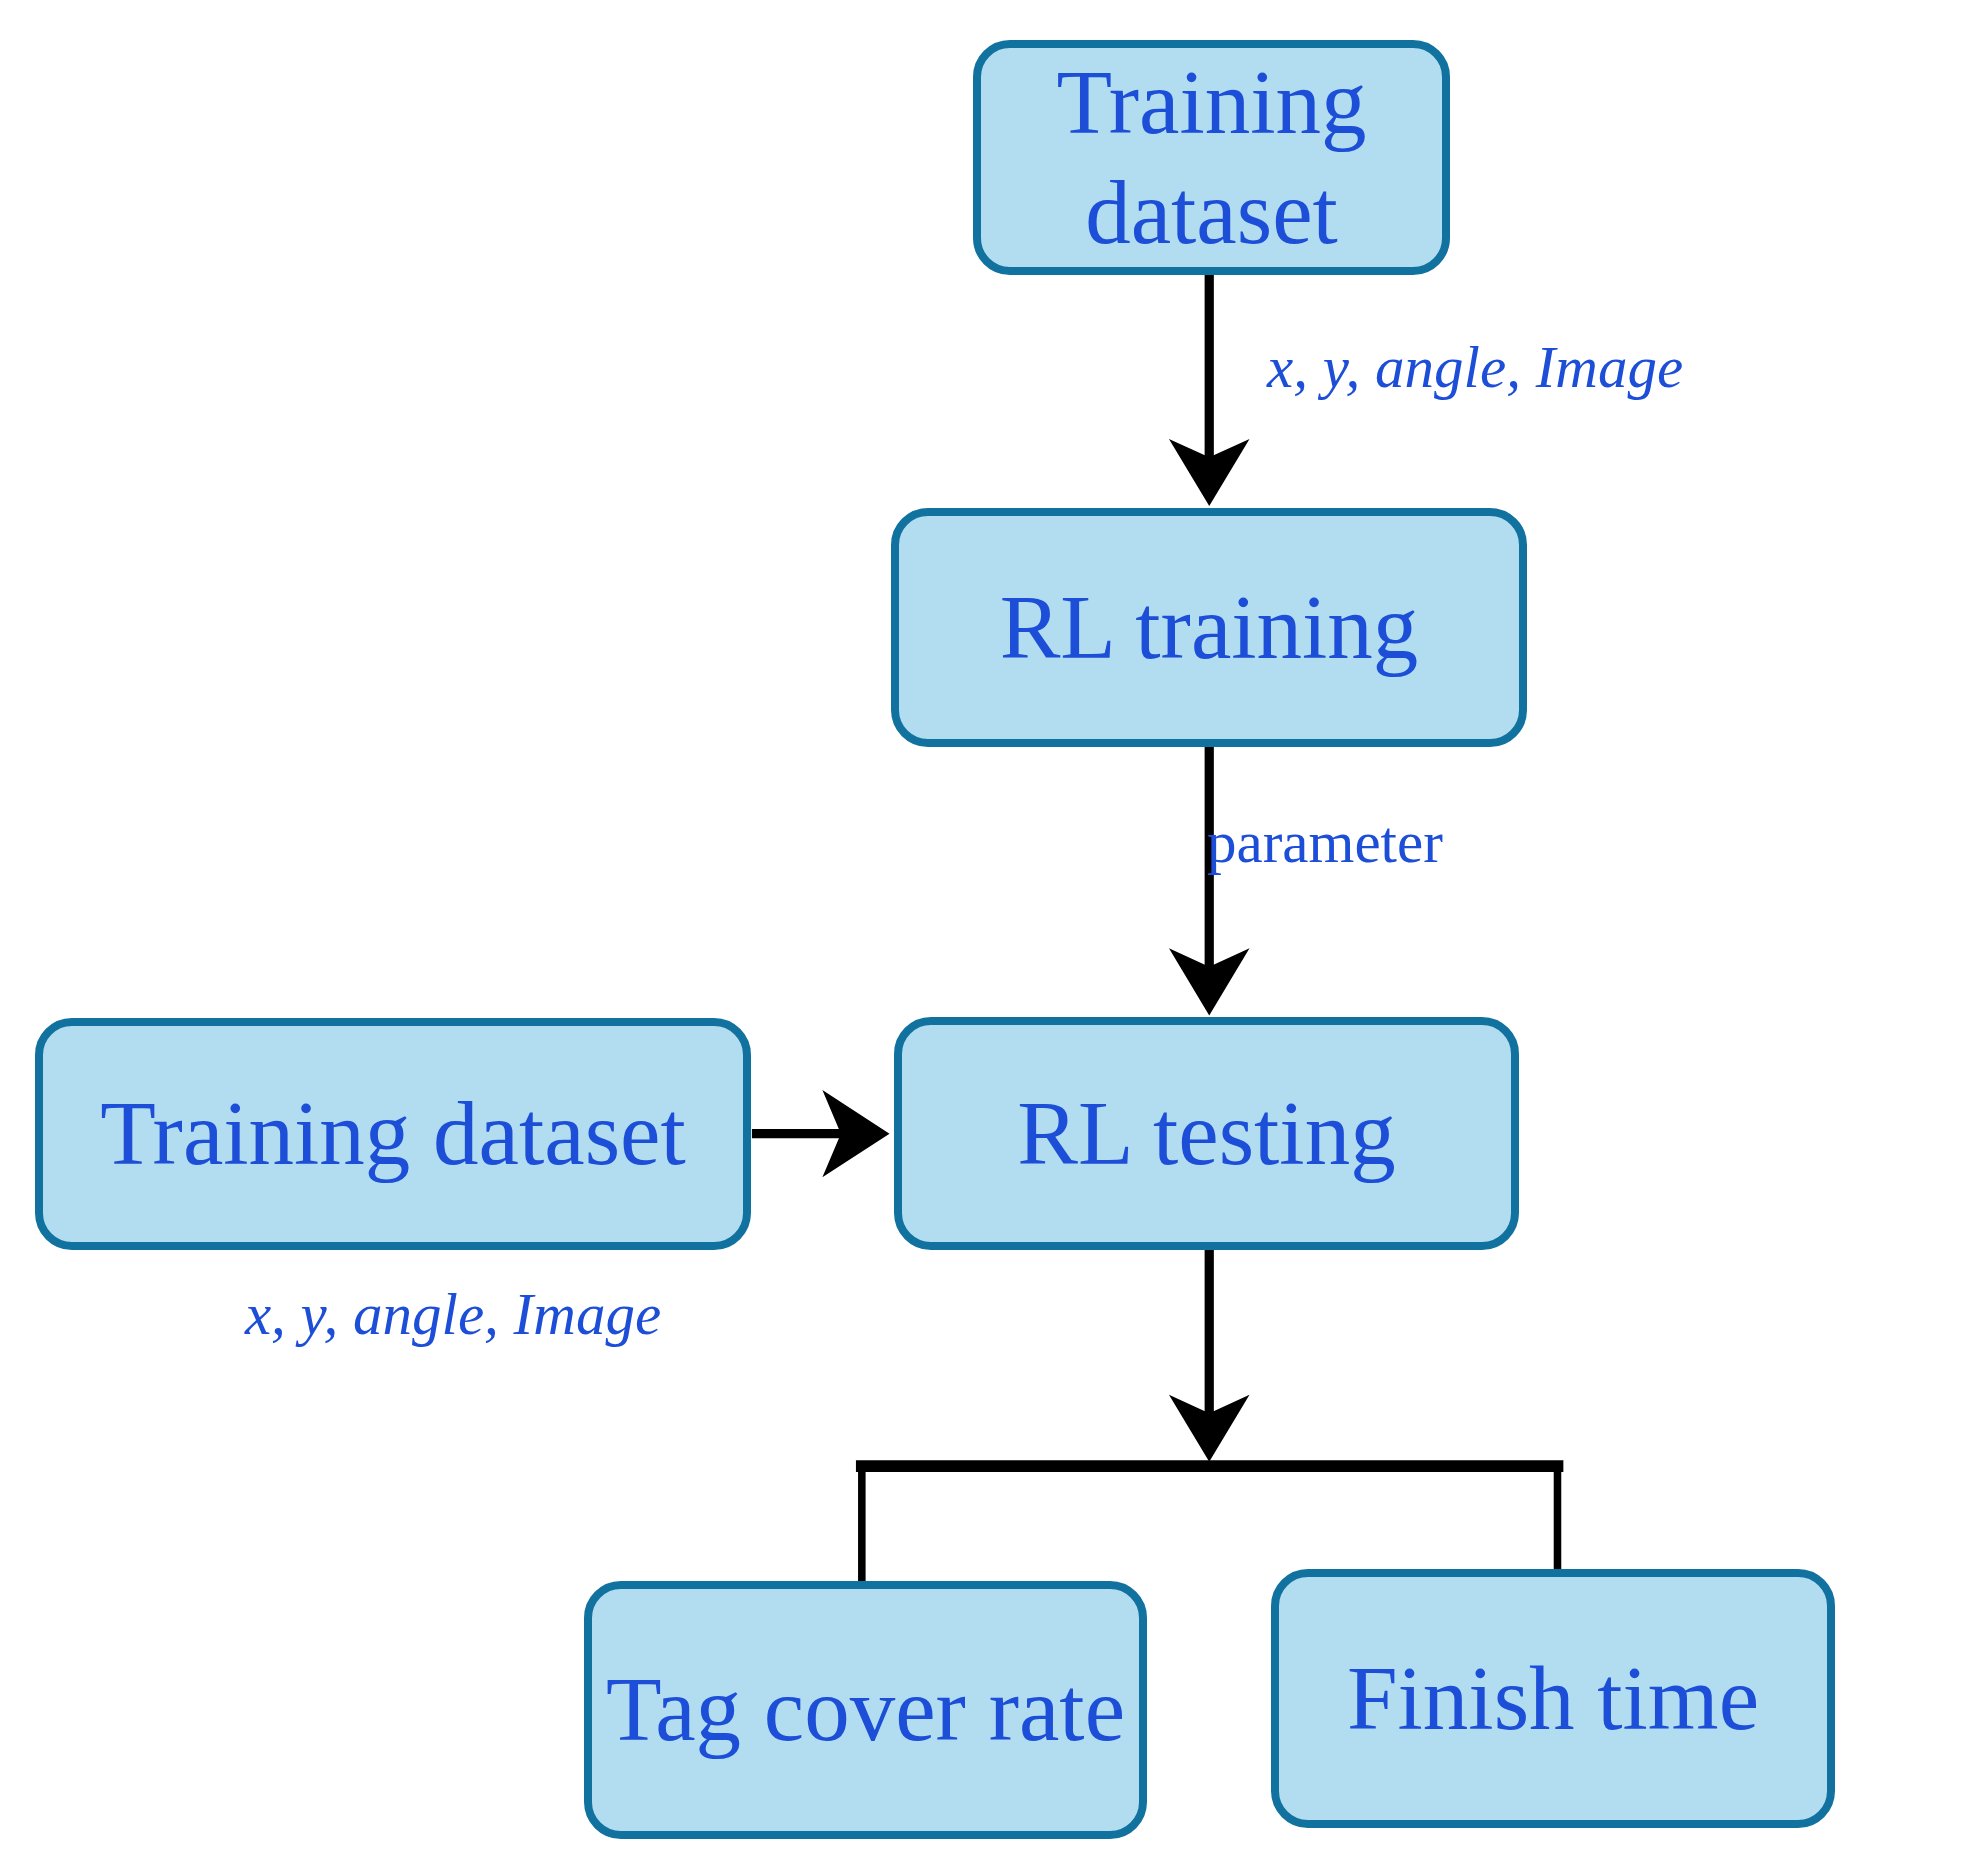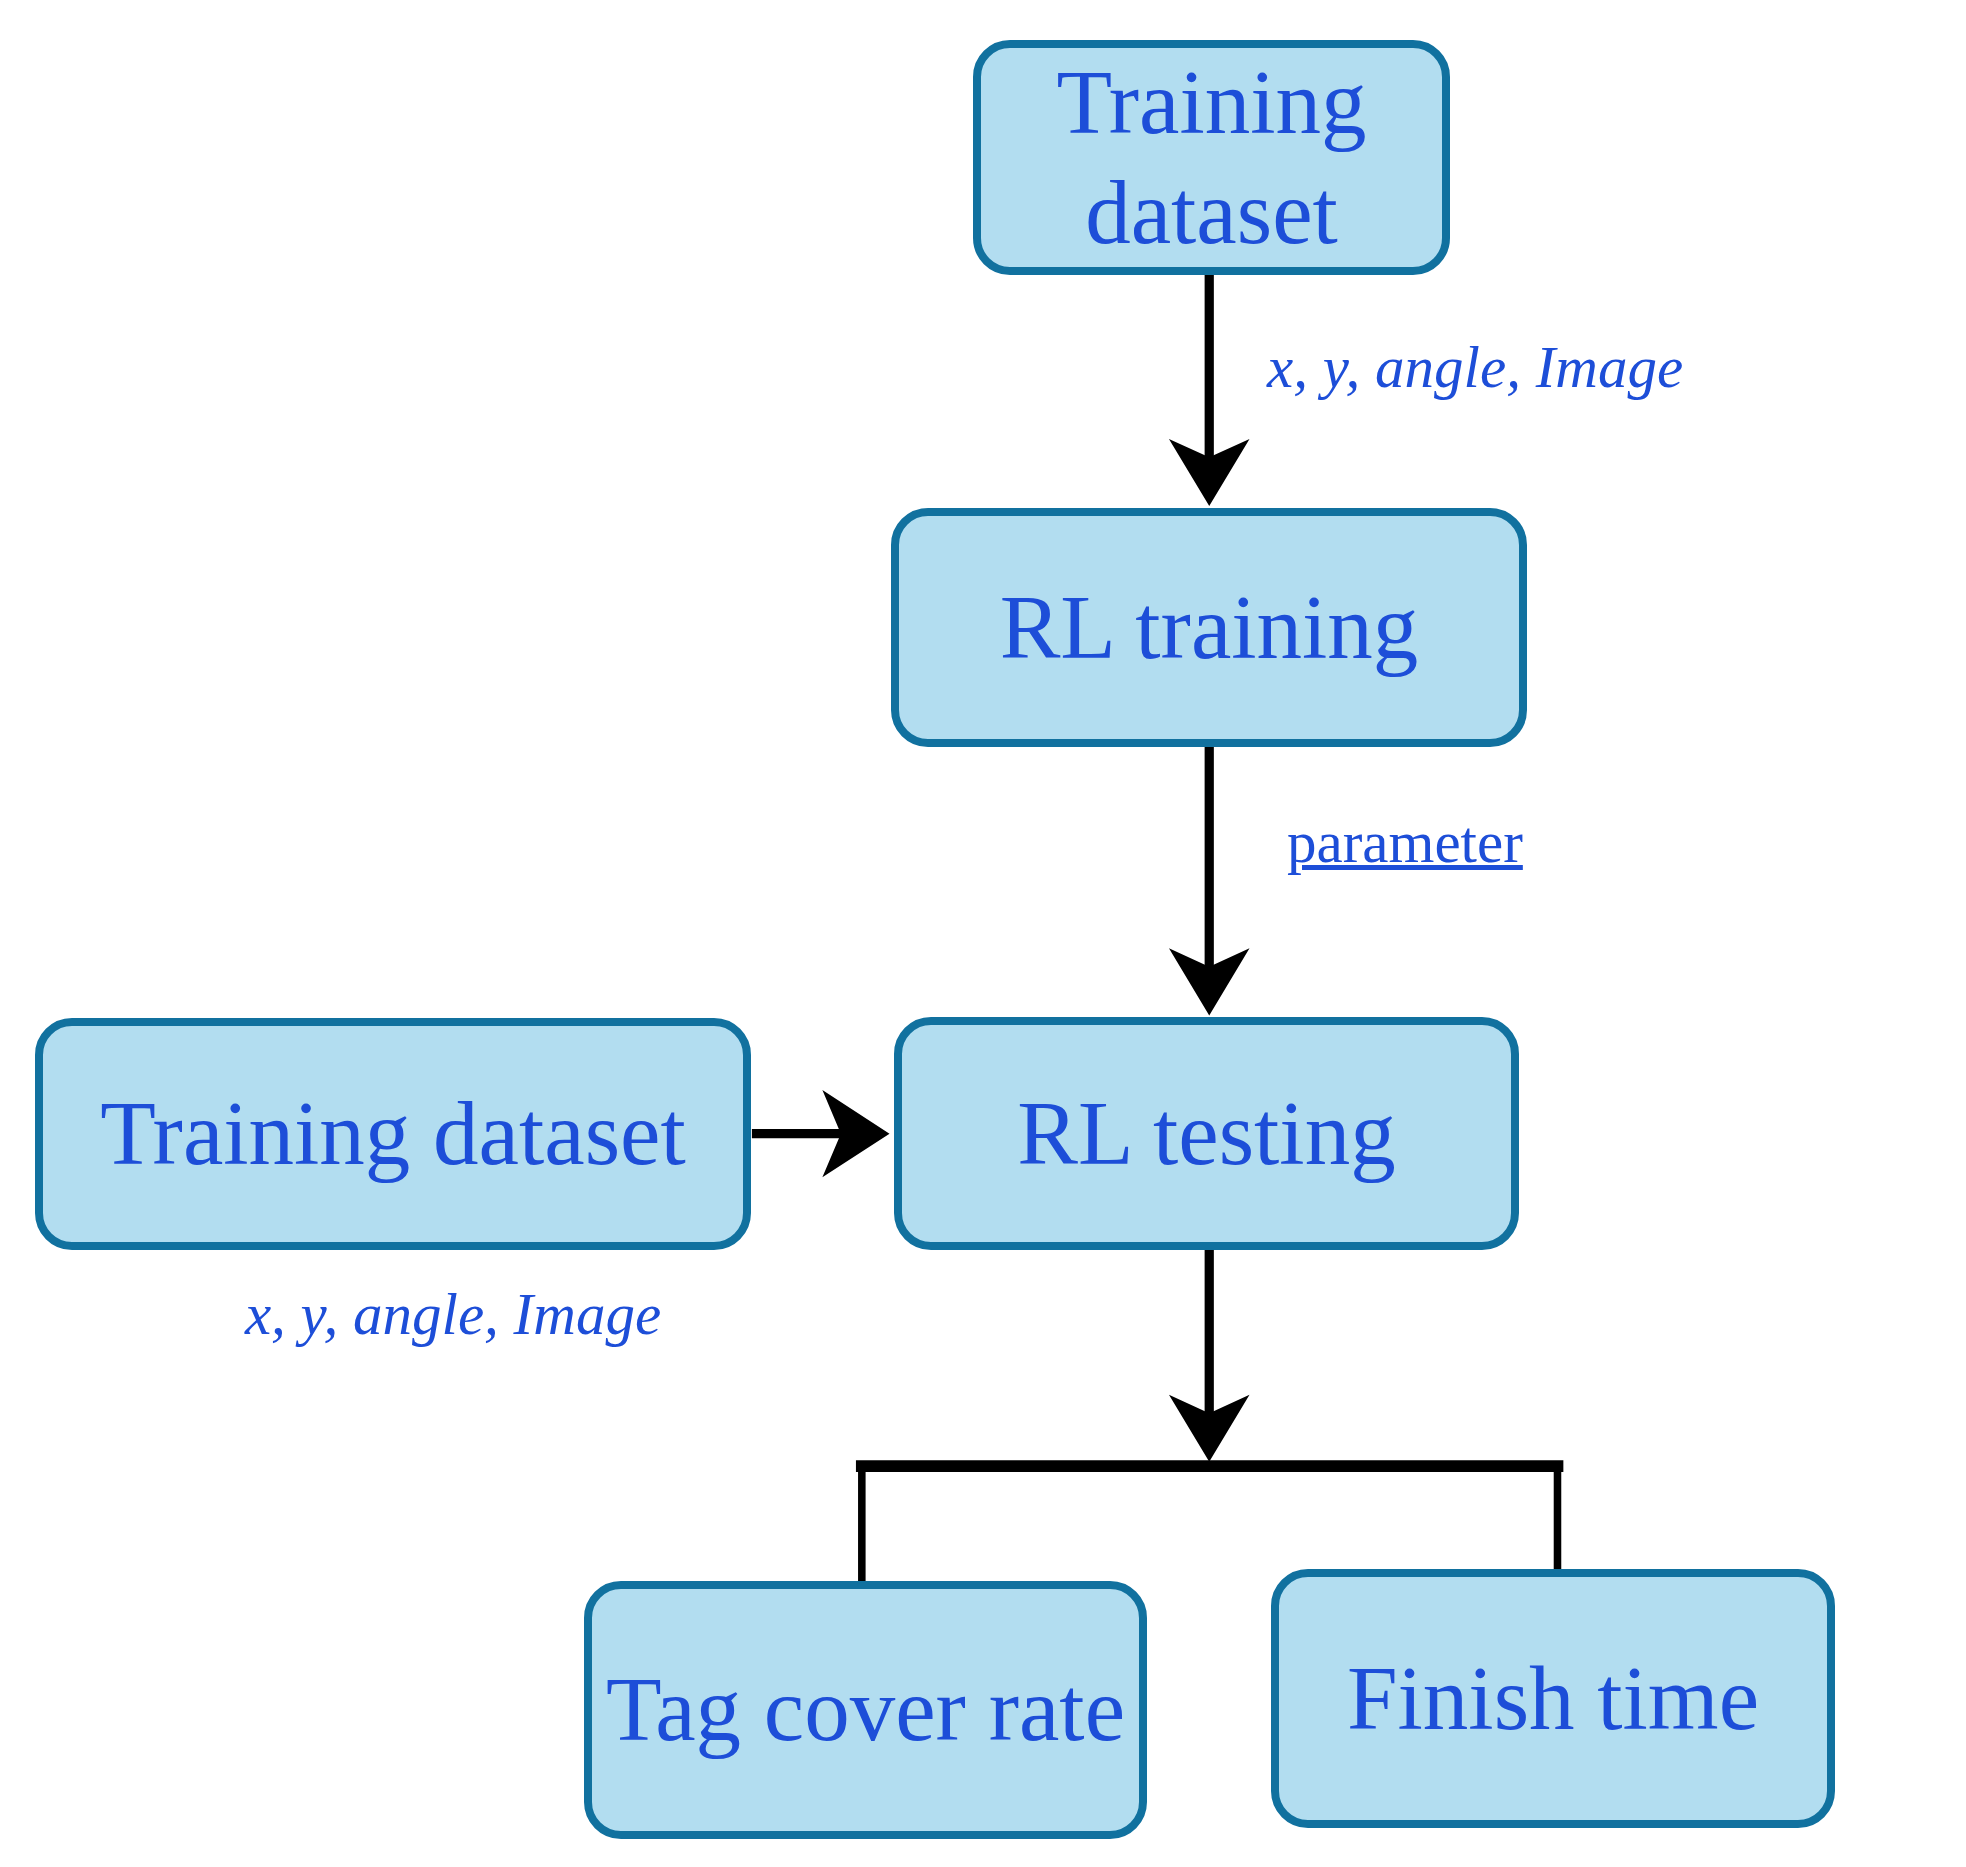--- a/index.html
+++ b/index.html
@@ -94,18 +94,18 @@
   <div class="box" style="left:584px; top:1581px; width:563px; height:258px;">
     <span>Tag cover rate</span>
   </div>
 
   <div class="box" style="left:1271px; top:1569px; width:564px; height:259px;">
     <span>Finish time</span>
   </div>
 
   <div class="edge-label italic" style="left:1267px; top:332px;">x, y, angle, Image</div>
 
-  <div class="edge-label" style="left:1287px; top:807px;text-decoration:underline;">parameter</div>
+  <div class="edge-label" style="left:1207px; top:807px;">parameter</div>
 
   <div class="edge-label italic" style="left:84px; top:1279px; width:738px; text-align:center;">x, y, angle, Image</div>
 
 </div>
 
 
 </body></html>

